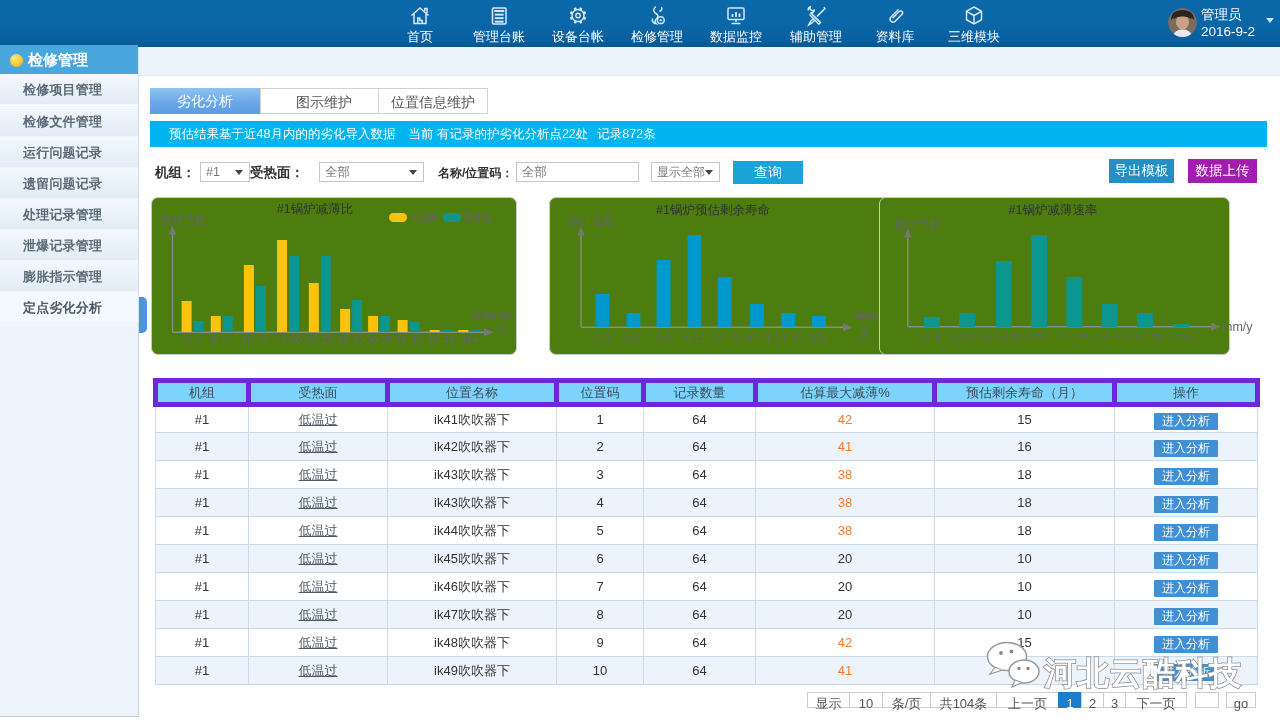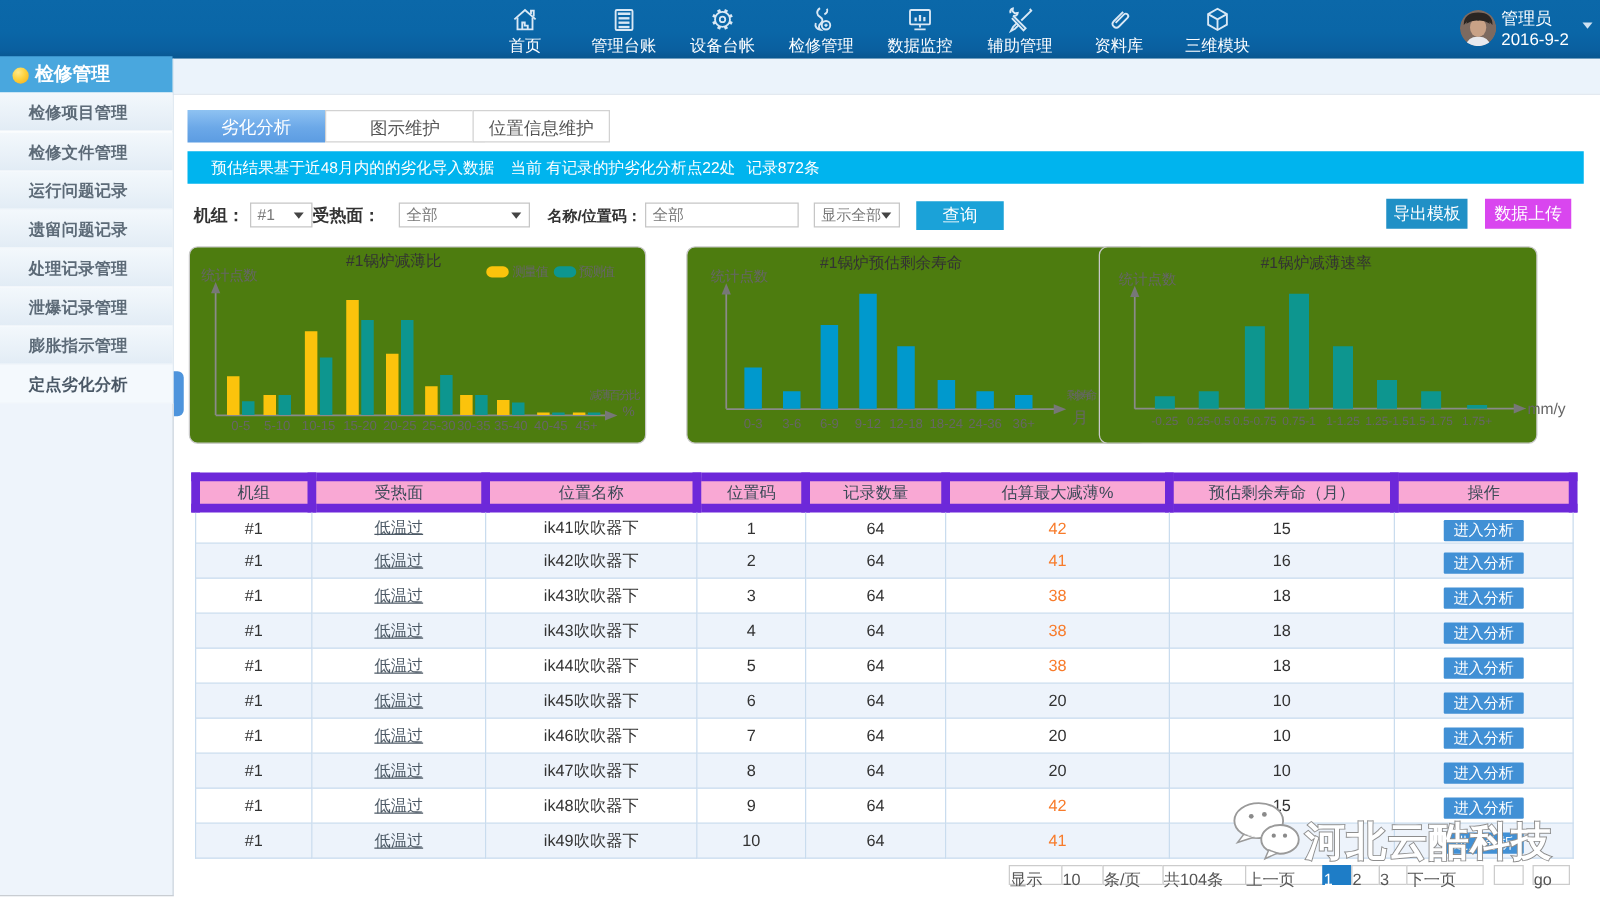--- a/index.html
+++ b/index.html
@@ -53,29 +53,29 @@
 .btn { color:#fff; text-align:center; font-size:13px; }
 
 
 .panel { top:197px; height:158px; background:#4d7c0f; border:1.5px solid #c9c9c9; border-radius:7px; }
 #panel1 { left:151px; width:366px; }
 #panel2 { left:549px; width:369px; }
 #panel3 { left:879px; width:351px; }
 
 
 #tbl { left:153px; top:378px; border-collapse:collapse; table-layout:fixed; font-size:13px; color:#333; }
-#tbl th { background:#f9a8d4; font-weight:normal; height:24px; border:7px solid #6d28d9; color:#3c4a58;}
+#tbl th { background:#7dd3fc; font-weight:normal; height:24px; border:5px solid #6d28d9; color:#3c4a58;}
 #tbl td { height:28px; border:1px solid #c9dcee; text-align:center; }
 #tbl tr.even td { background:#edf3fb; }
 #tbl .org { color:#f87b2a; }
 #tbl .uline { text-decoration:underline; color:#4d5a66;}
 .gobtn { display:inline-block; width:64px; height:17px; line-height:17px; background:#4190d5; color:#fff; font-size:12px; border-radius:1px; position:relative; top:2px; }
 
 
-.pg { top:692px; height:16px; line-height:21px; font-size:13px; color:#555; background:#fff; border:1px solid #ccc; text-align:left; }
+.pg { top:692px; height:16px; line-height:21px; font-size:13px; color:#555; background:#fff; border:1px solid #ccc; text-align:center; }
 
 
 
 </style>
 </head>
 <body>
 <div id="nav" class="abs">
   <div class="navitem" style="left:380px;">
     <svg width="22" height="24" viewBox="0 0 22 24" fill="none" stroke="#d9e8f5" stroke-width="1.5">
       <path d="M2.5 11.5 L11 4 L19.5 11.5"></path>
@@ -182,21 +182,21 @@
 
 <div class="flabel abs" style="left:155px;">机组：</div>
 <div class="fsel abs" style="left:200px; width:50px;"><span class="v">#1</span><span class="ar"></span></div>
 <div class="flabel abs" style="left:250px;">受热面：</div>
 <div class="fsel abs" style="left:319px; width:105px;"><span class="v">全部</span><span class="ar"></span></div>
 <div class="flabel abs" style="left:438px; font-size:12px;">名称/位置码：</div>
 <div class="fsel abs" style="left:516px; width:123px;"><span class="v">全部</span></div>
 <div class="fsel abs" style="left:651px; width:69px; font-size:12px;"><span class="v">显示全部</span><span class="ar"></span></div>
 <div class="btn abs" style="left:733px; top:161px; width:70px; height:23px; line-height:23px; background:#1ba2d8; font-size:14px;">查询</div>
 <div class="btn abs" style="left:1109px; top:159px; width:65px; height:24px; line-height:24px; background:#2090c6; font-size:13.5px;">导出模板</div>
-<div class="btn abs" style="left:1188px; top:159px; width:69px; height:24px; line-height:24px; background:#d946ef; font-size:13.5px;">数据上传</div>
+<div class="btn abs" style="left:1188px; top:159px; width:69px; height:24px; line-height:24px; background:#a21caf; font-size:13.5px;">数据上传</div>
 
 <div id="panel1" class="panel abs">
 <svg width="363" height="155" viewBox="0 0 363 155">
   <text x="163" y="15" font-size="12.5" fill="#333" text-anchor="middle">#1锅炉减薄比</text>
   <rect x="237" y="15" width="18" height="9" rx="4.5" fill="#fbc30c"></rect>
   <text x="258" y="23" font-size="10.5" fill="#666" textLength="29">测量值</text>
   <rect x="291" y="15" width="18" height="9" rx="4.5" fill="#0d968f"></rect>
   <text x="311" y="23" font-size="10.5" fill="#666" textLength="29">预测值</text>
   <text x="9" y="26" font-size="11.5" fill="#666" textLength="45">统计点数</text>
   <line x1="20.5" y1="34" x2="20.5" y2="134" stroke="#8a8a8a" stroke-width="1.4"></line>

